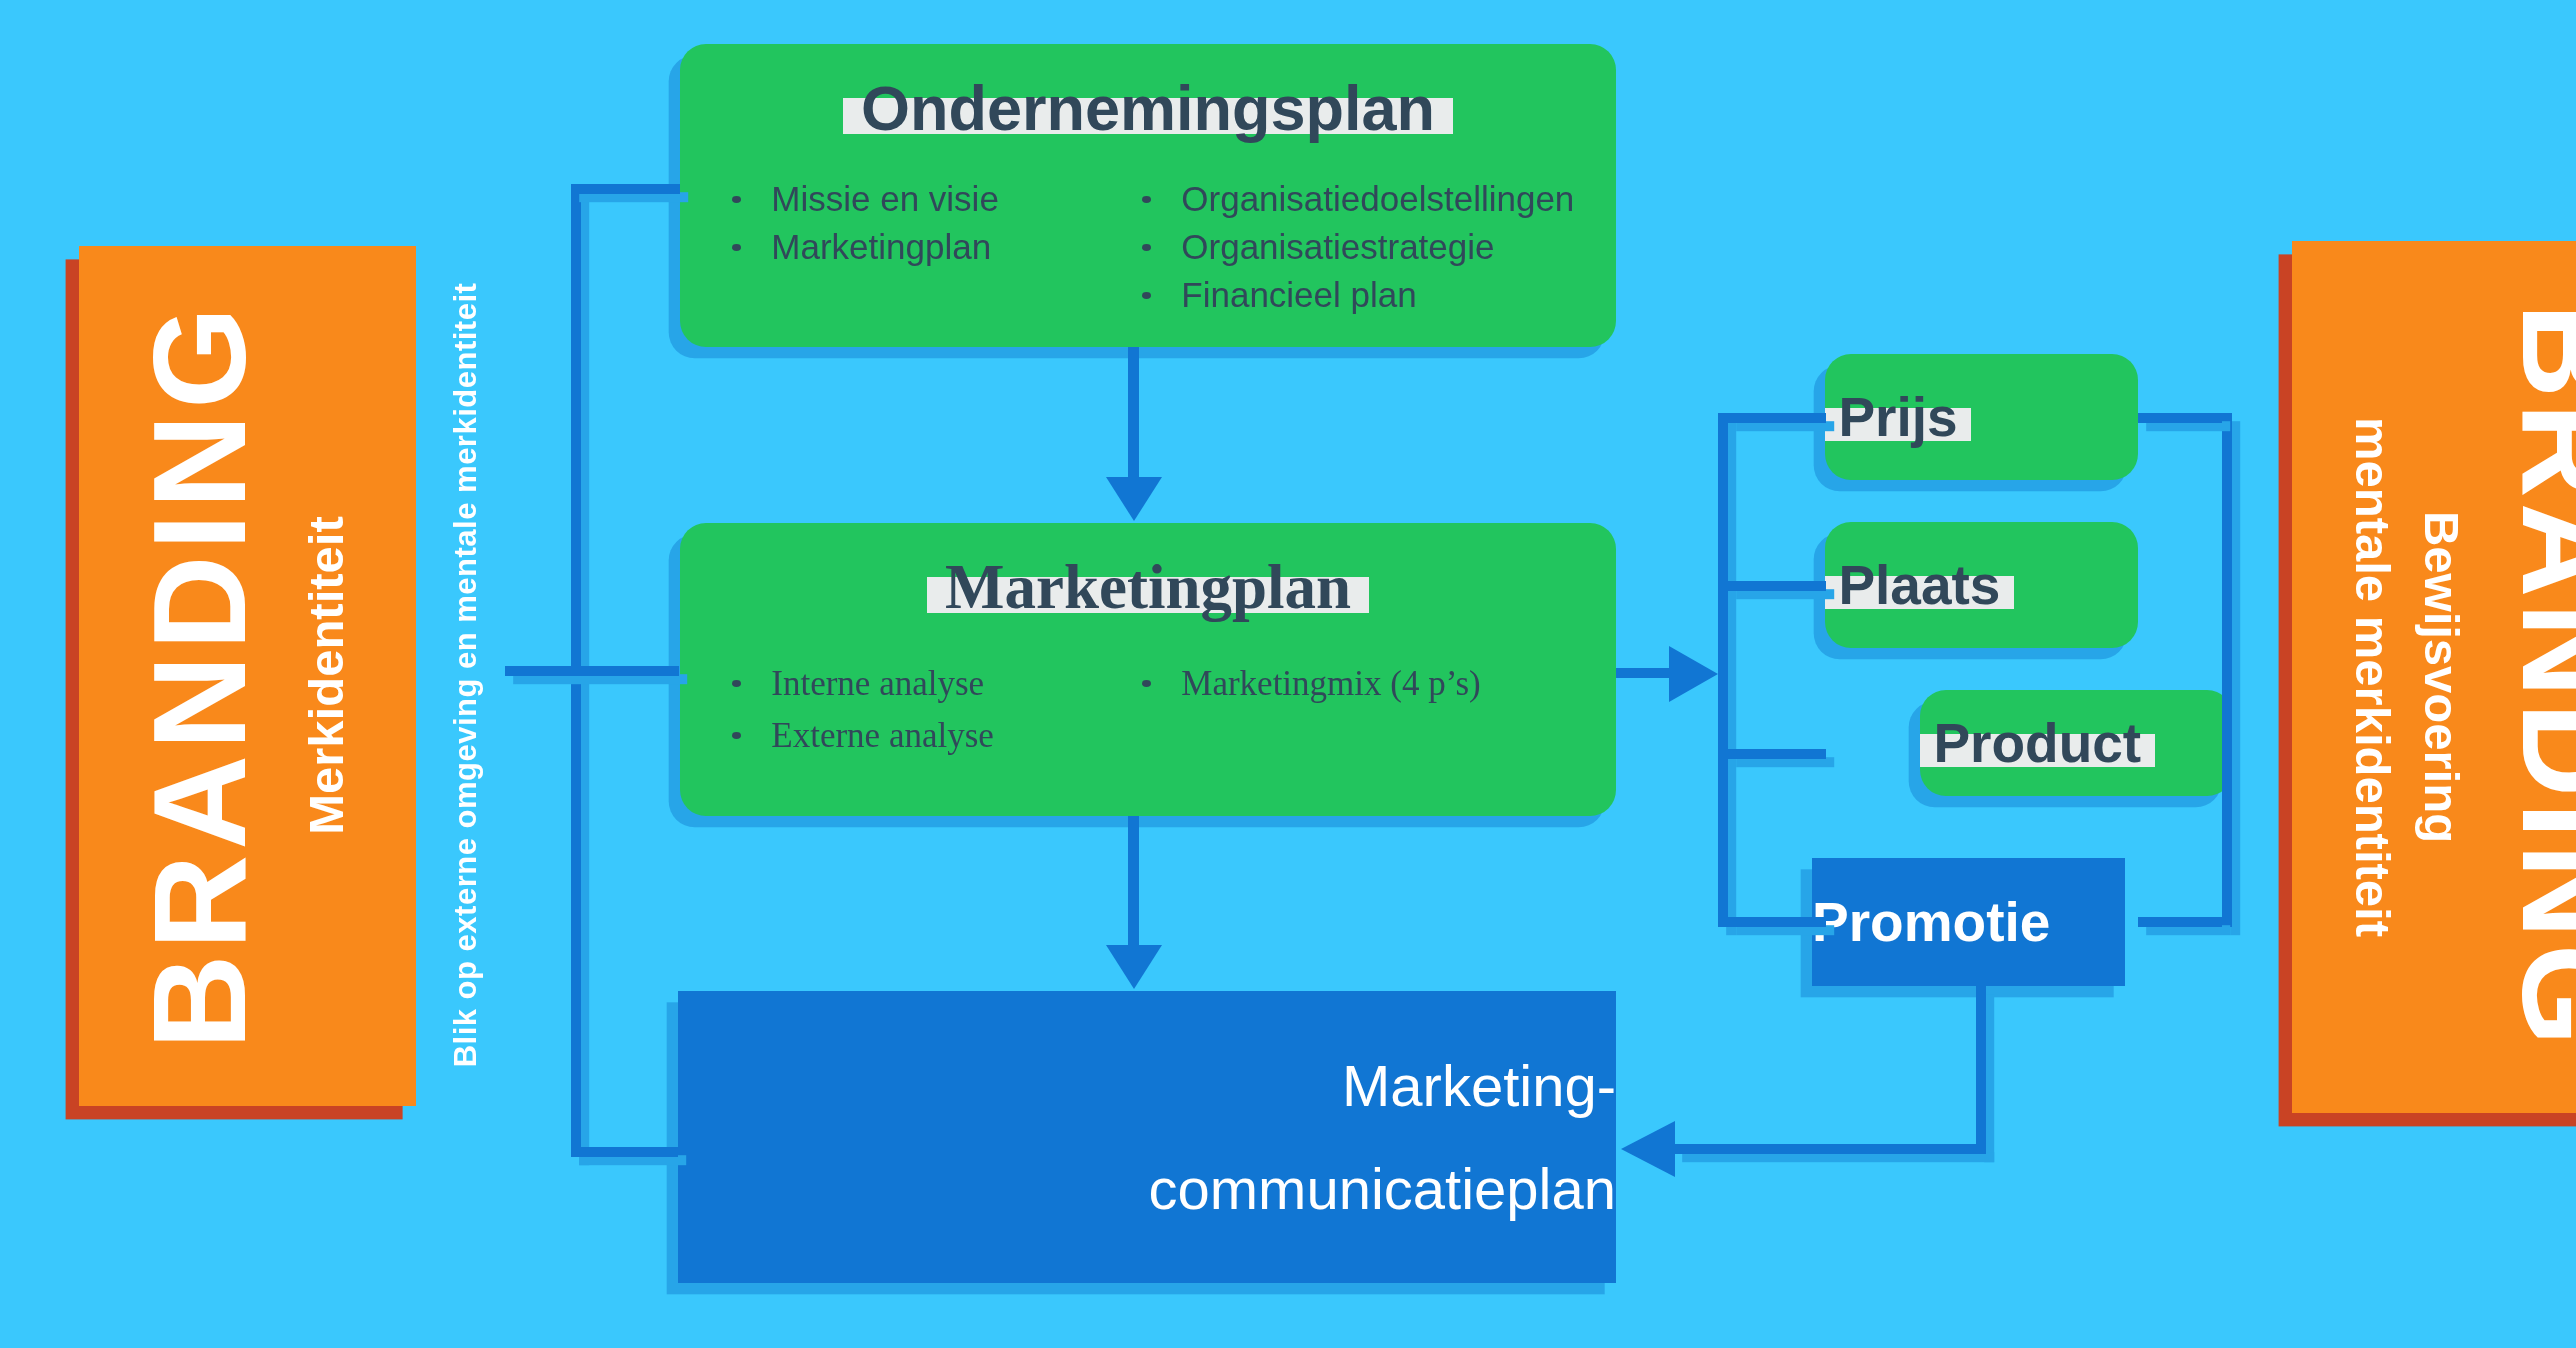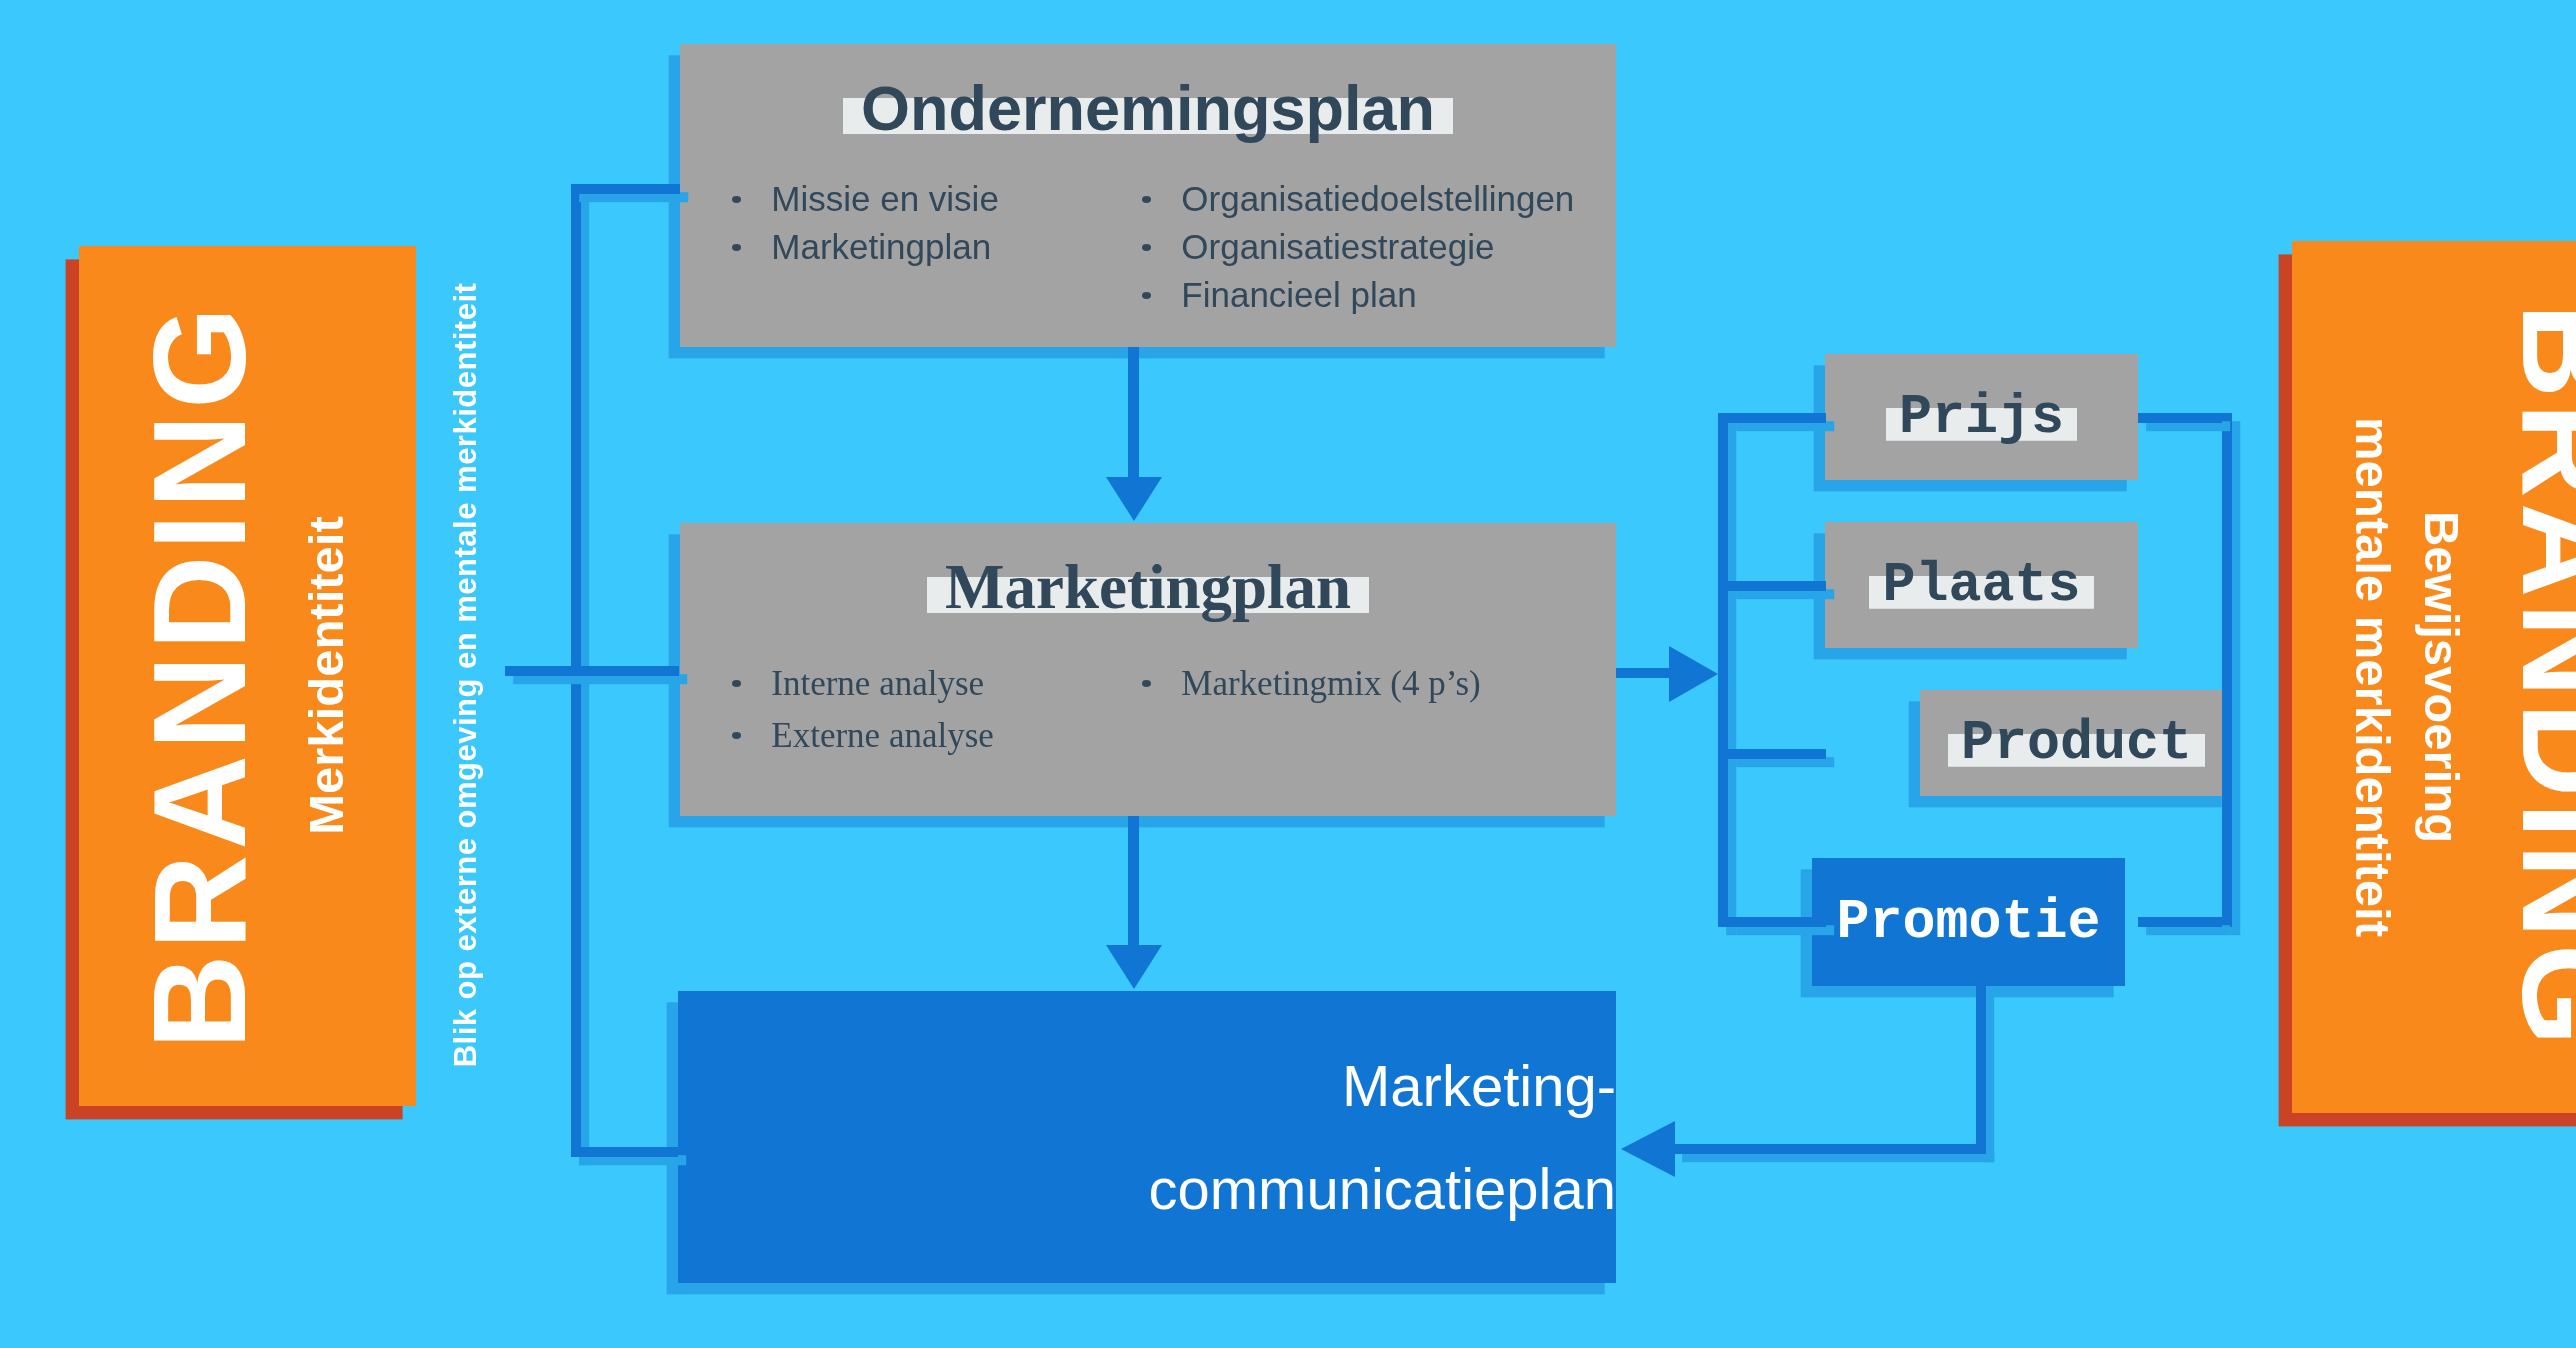--- a/index.html
+++ b/index.html
@@ -7,36 +7,36 @@
     position:relative;width:2752px;height:1348px;overflow:hidden;
     background:#3AC8FD;font-family:"Liberation Sans",sans-serif;
   }
   .line{position:absolute;background:#1176D3;box-shadow:8.2px 8.2px 0 #27A5E8;z-index:3;}
   .aline{position:absolute;background:#1176D3;z-index:3;}
   .tri{position:absolute;width:0;height:0;z-index:3;}
   .tri.down{border-left:28px solid transparent;border-right:28px solid transparent;border-top:44px solid #1176D3;}
   .tri.right{border-top:28px solid transparent;border-bottom:28px solid transparent;border-left:49px solid #1176D3;}
   .tri.left{border-top:28px solid transparent;border-bottom:28px solid transparent;border-right:54px solid #1176D3;}
   
-  .wbox{position:absolute;background:#a3a3a3;box-shadow:-11.3px 11.3px 0 #27A5E8;z-index:2;}
+  .wbox{position:absolute;background:#22c55e;box-shadow:-11.3px 11.3px 0 #27A5E8;z-index:2;border-radius:26px;}
   .bluebox{position:absolute;background:#1176D3;box-shadow:-11.3px 11.3px 0 #27A5E8;z-index:2;color:#fff;}
   .obox{position:absolute;background:#F9891B;box-shadow:-13.4px 13.4px 0 #C94324;z-index:1;}
   .box-title{position:absolute;left:0;right:0;top:30px;text-align:center;
     font-size:63px;font-weight:700;color:#31485A;line-height:1.1;}
   .hl{background:linear-gradient(#E9ECEC,#E9ECEC) no-repeat 0 74%;background-size:100% 52%;
     padding:0 17.5px;}
   .bcol{position:absolute;color:#31485A;font-size:35px;font-weight:500;}
   .brow{display:flex;align-items:flex-start;line-height:48px;}
   .brow.tall{line-height:52px;}
   .dot{flex:none;width:9.3px;height:7.2px;border-radius:50%;background:#31485A;margin:20.6px 30px 0 0;}
   .brow.tall .dot{margin-top:22px;}
   .btext{flex:1 1 auto;}
   
-  .pbox{position:absolute;width:313px;display:flex;align-items:center;justify-content:center;
-    font-size:55px;font-weight:700;color:#31485A;font-family:Liberation Mono, monospace;}
+  .pbox{position:absolute;width:313px;display:flex;align-items:center;
+    font-size:55px;font-weight:700;color:#31485A;}
   .pbox .hl{padding:0 13.4px;}
   
   .mcp-line{text-align:right;font-size:58px;font-weight:400;line-height:103px;}
   
   .rot{position:absolute;display:flex;flex-direction:column;align-items:center;justify-content:center;
     color:#fff;text-align:center;z-index:4;}
   .rot.ccw{transform:rotate(-90deg);}
   .rot.cw{transform:rotate(90deg);}
   .branding-title{font-size:131px;font-weight:700;letter-spacing:5.2px;line-height:1;}
   .branding-sub{font-size:49px;font-weight:700;margin-top:27px;line-height:1.4;}

